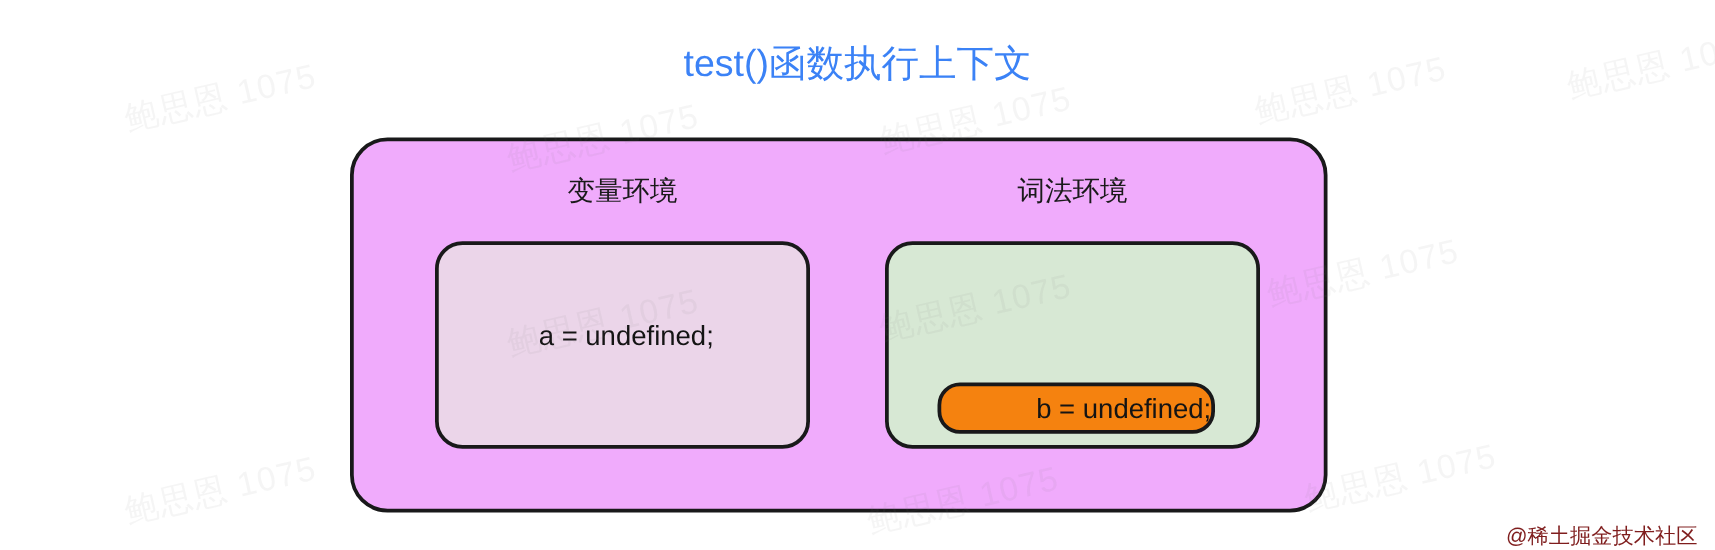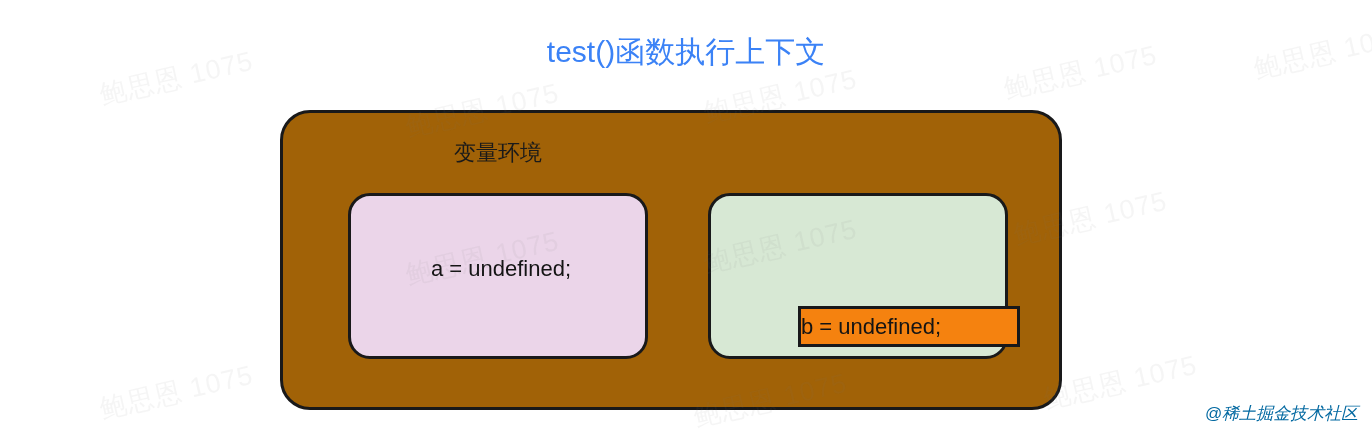--- a/index.html
+++ b/index.html
@@ -50,21 +50,21 @@
   }
 
   
   #context-box {
     position: absolute;
     left: 280px;
     top: 110px;
     width: 782px;
     height: 300px;
     box-sizing: border-box;
-    background: #a16207;
+    background: #f0abfc;
     border: 3px solid #19191a;
     border-radius: 30px;
     z-index: 2;
   }
 
   
   .env-label {
     position: absolute;
     top: 26px;
     width: 300px;
@@ -115,41 +115,39 @@
   
   #lexical-binding-highlight {
     position: absolute;
     left: 39px;
     top: 110px;
     width: 222px;
     height: 41px;
     box-sizing: border-box;
     background: #f5820f;
     border: 3px solid #18181a;
-    border-radius: 0;
+    border-radius: 18px;
     display: flex;
     align-items: center;
-    justify-content: flex-start;
+    justify-content: flex-end;
     z-index: 4;
-    margin-left: 48px;
   }
   #lexical-binding-highlight .binding-line {
     line-height: 24px;
   }
 
   
   #attribution {
     position: absolute;
     right: 14px;
-    bottom: 15px;
+    bottom: 0;
     font-size: 17px;
     line-height: 22px;
-    color: #0369a1;
+    color: #7f1d1d;
     z-index: 6;
-    font-style: italic;
   }
 </style>
 </head>
 <body>
 
 <div id="watermark-layer">
   <span class="wm" style="left:96px;  top:78px;">鲍思恩 1075</span>
   <span class="wm" style="left:402px; top:110px;">鲍思恩 1075</span>
   <span class="wm" style="left:700px; top:96px;">鲍思恩 1075</span>
   <span class="wm" style="left:1000px;top:72px;">鲍思恩 1075</span>
@@ -167,20 +165,21 @@
 <div id="context-box">
 
   <div class="env-label" id="variable-env-label">变量环境</div>
 
   <div class="env-box" id="variable-env-box">
     <div id="variable-bindings">
       <div class="binding-line">a = undefined;</div>
     </div>
   </div>
 
+  <div class="env-label" id="lexical-env-label">词法环境</div>
 
   <div class="env-box" id="lexical-env-box">
     <div id="lexical-binding-highlight">
       <span class="binding-line">b = undefined;</span>
     </div>
   </div>
 
 </div>
 
 <div id="attribution">@稀土掘金技术社区</div>

